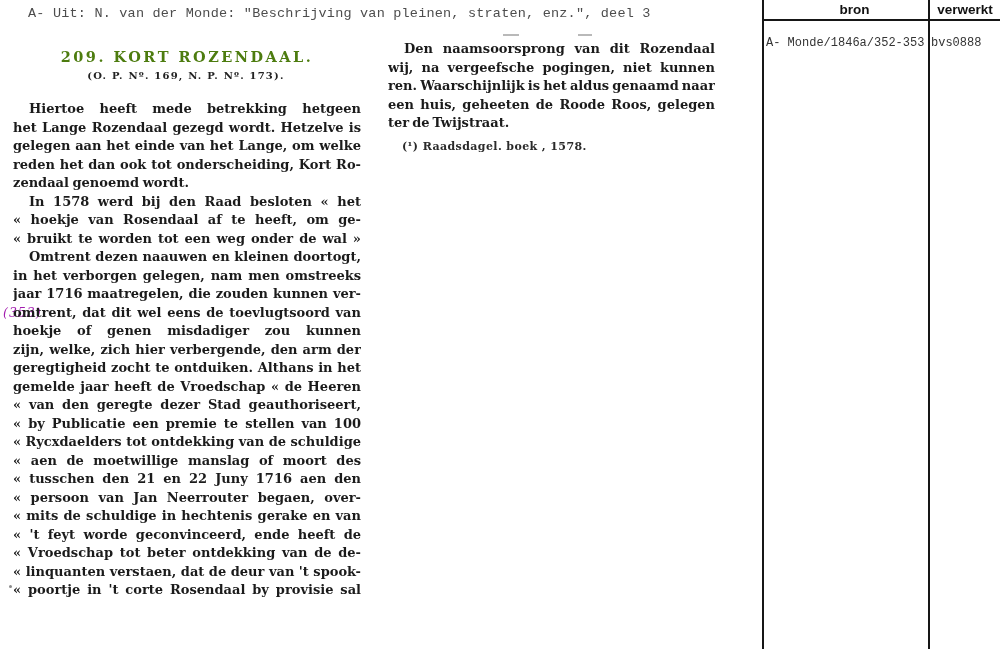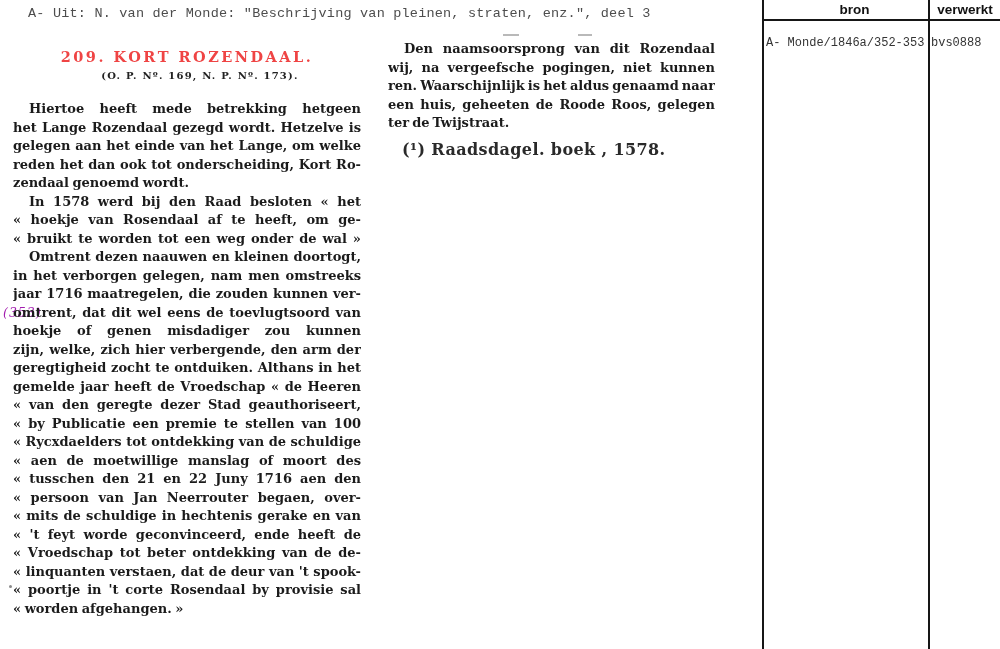--- a/index.html
+++ b/index.html
@@ -56,25 +56,25 @@
   .scan { color: #1b1b1b; font-family: "DejaVu Serif", "Liberation Serif", serif; }
 
   .article-title {
     position: absolute;
     left: 13px; top: 48px; width: 348px;
     text-align: center;
     font-family: "DejaVu Serif", "Liberation Serif", serif;
     font-weight: bold;
     font-size: 14.5px;
     letter-spacing: 2.5px;
-    color: #ef4444;
+    color: #4d7c0f;
   }
   .article-subtitle {
     position: absolute;
-    left: 26px; top: 70px; width: 348px;
+    left: 12px; top: 70px; width: 348px;
     text-align: center;
     font-family: "DejaVu Serif", "Liberation Serif", serif;
     font-weight: bold;
     font-size: 10px;
     letter-spacing: 1.2px;
     color: #222;
   }
 
   .text-col {
     position: absolute;
@@ -96,21 +96,21 @@
     white-space: normal;
   }
   .tline.noj { text-align-last: left; }
   .tline.ind { text-indent: 16px; }
 
   .footnote {
     position: absolute;
     left: 402px; top: 140px;
     font-family: "DejaVu Serif", "Liberation Serif", serif;
     font-weight: bold;
-    font-size: 16px;
+    font-size: 11px;
     letter-spacing: 0.4px;
     color: #2a2a2a;
   }
 
   .margin-note {
     position: absolute;
     left: 3px; top: 305px;
     font-family: "DejaVu Serif", "Liberation Serif", serif;
     font-style: italic;
     font-size: 12.5px;
@@ -168,21 +168,20 @@
         <div class="tline">« by Publicatie een premie te stellen van 100</div>
         <div class="tline">« Rycxdaelders tot ontdekking van de schuldige</div>
         <div class="tline">« aen de moetwillige manslag of moort des nagts</div>
         <div class="tline">« tusschen den 21 en 22 Juny 1716 aen den</div>
         <div class="tline">« persoon van Jan Neerrouter begaen, over-</div>
         <div class="tline">« mits de schuldige in hechtenis gerake en van</div>
         <div class="tline">« 't feyt worde geconvinceerd, ende heeft de</div>
         <div class="tline">« Vroedschap tot beter ontdekking van de de-</div>
         <div class="tline">« linquanten verstaen, dat de deur van 't spook-</div>
         <div class="tline">« poortje in 't corte Rosendaal by provisie sal</div>
-        <div class="tline noj">« worden afgehangen. »</div>
       </div>
 
     <div class="text-col right">
         <div class="tline ind">Den naamsoorsprong van dit Rozendaal hebben</div>
         <div class="tline">wij, na vergeefsche pogingen, niet kunnen opspo-</div>
         <div class="tline">ren.  Waarschijnlijk is het aldus genaamd naar</div>
         <div class="tline">een huis, geheeten de Roode Roos, gelegen ach-</div>
         <div class="tline noj">ter de Twijstraat.</div>
       </div>
 

